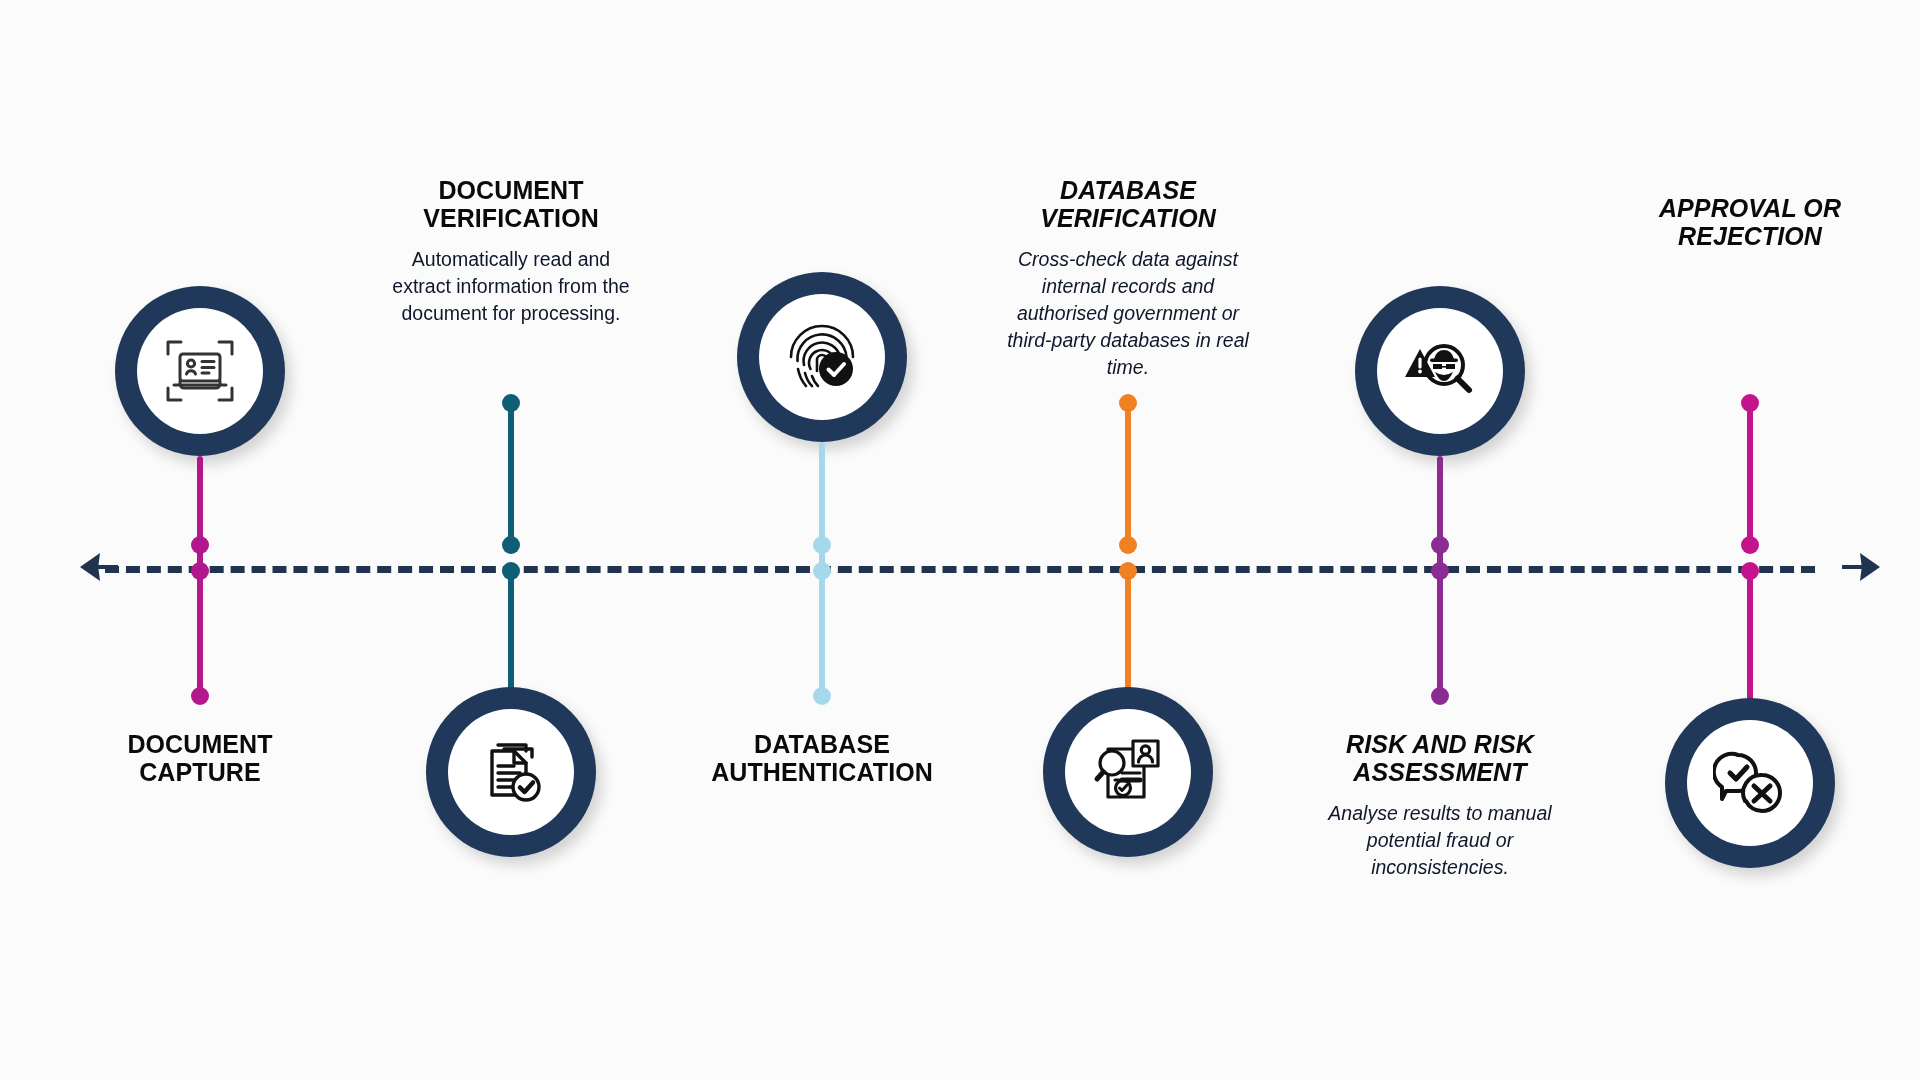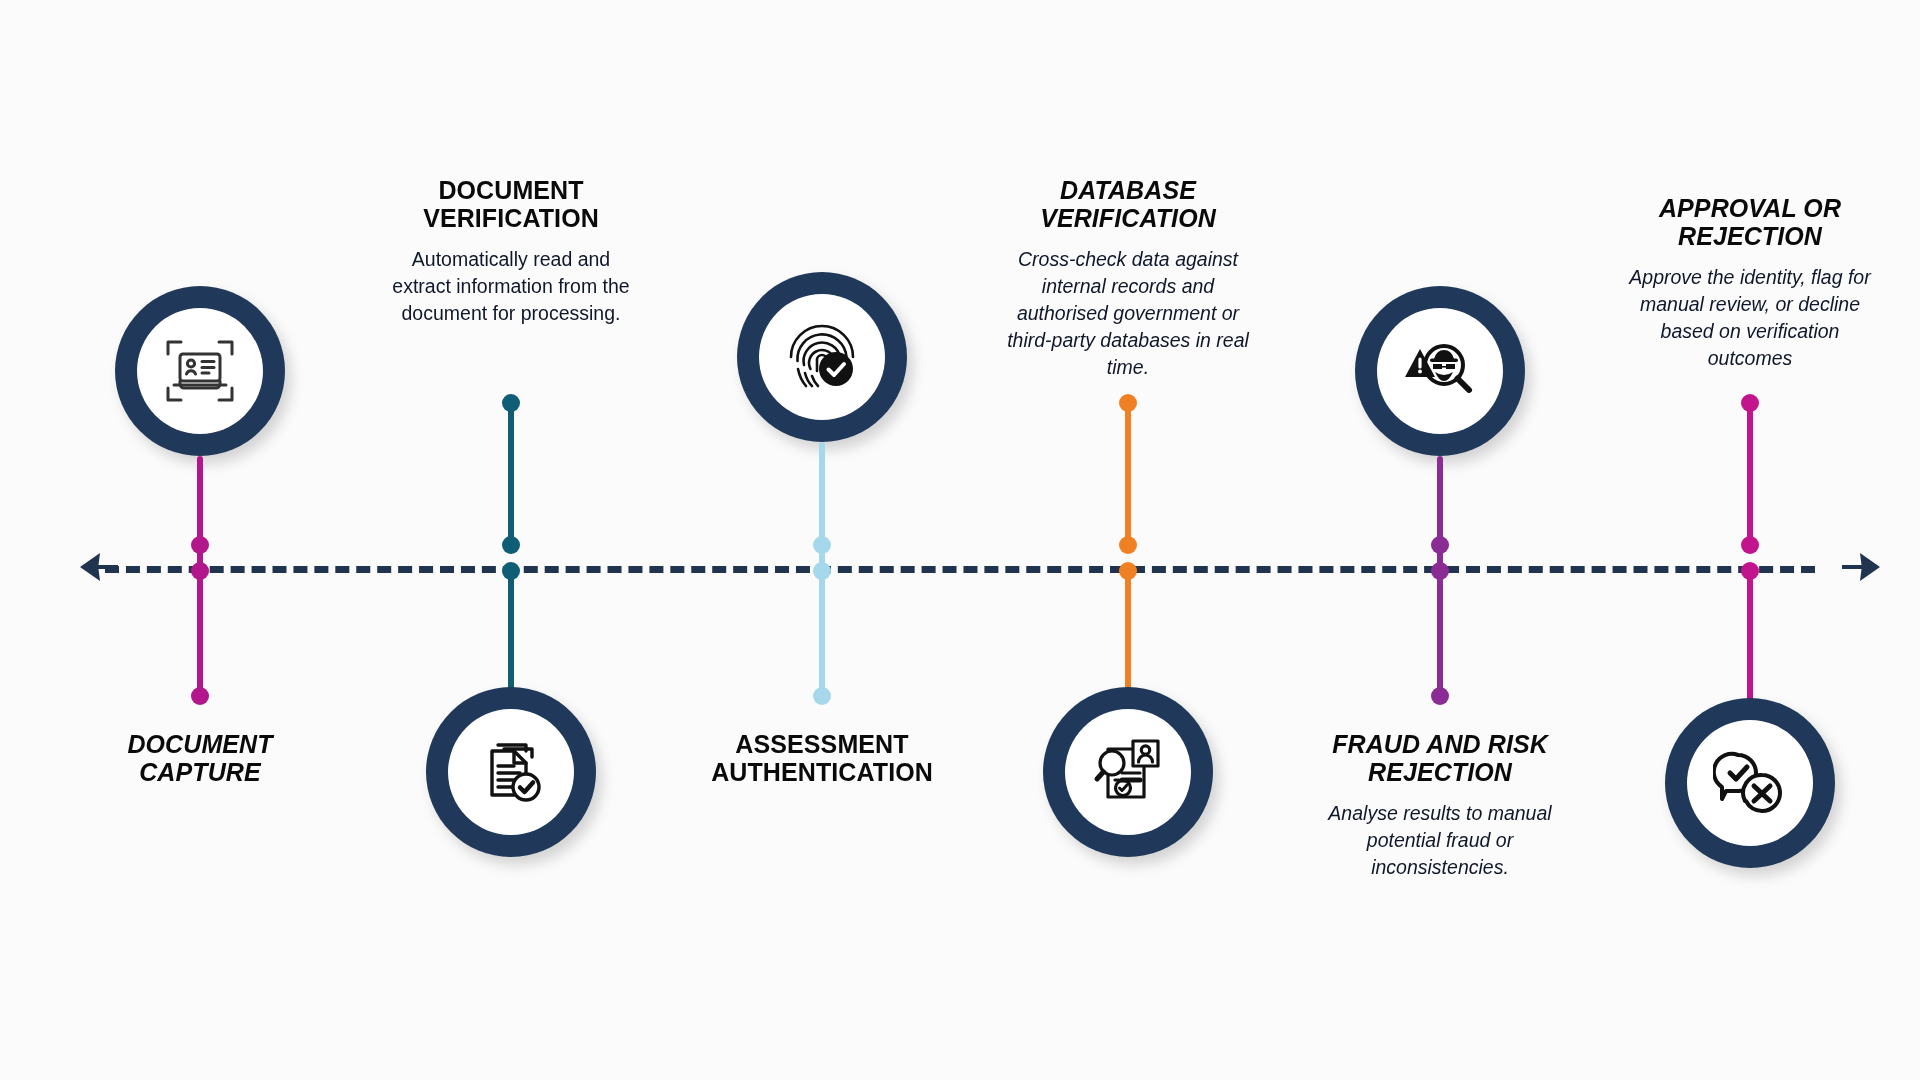--- a/index.html
+++ b/index.html
@@ -158,21 +158,21 @@
         </svg>
       </div>
     </div>
     <div class="connector">
       <div class="stem" style="top:456px; height:110px; background:#b3178c;"></div>
       <div class="dot" style="top:536px; background:#b3178c;"></div>
       <div class="dot" style="top:562px; background:#b3178c;"></div>
       <div class="stem" style="top:570px; height:126px; background:#b3178c;"></div>
       <div class="dot" style="top:687px; background:#b3178c;"></div>
     </div>
-    <div class="textblock" style="top:730px;font-style:italic;">
+    <div class="textblock" style="top:730px;">
       <div class="step-title">DOCUMENT CAPTURE</div>
     </div>
   </div>
 
   <div class="node" style="left:511px;">
     <div class="textblock" style="top:176px;">
       <div class="step-title">DOCUMENT VERIFICATION</div>
       <div class="step-desc">Automatically read and extract information from the document for processing.</div>
     </div>
     <div class="connector">
@@ -218,21 +218,21 @@
       </div>
     </div>
     <div class="connector">
       <div class="stem" style="top:442px; height:124px; background:#a6d8ec;"></div>
       <div class="dot" style="top:536px; background:#a6d8ec;"></div>
       <div class="dot" style="top:562px; background:#a6d8ec;"></div>
       <div class="stem" style="top:570px; height:126px; background:#a6d8ec;"></div>
       <div class="dot" style="top:687px; background:#a6d8ec;"></div>
     </div>
     <div class="textblock" style="top:730px;">
-      <div class="step-title">ASSESSMENT AUTHENTICATION</div>
+      <div class="step-title">DATABASE AUTHENTICATION</div>
     </div>
   </div>
 
   <div class="node" style="left:1128px;">
     <div class="textblock wide" style="top:176px;">
       <div class="step-title">DATABASE VERIFICATION</div>
       <div class="step-desc">Cross-check data against internal records and authorised government or third-party databases in real time.</div>
     </div>
     <div class="connector">
       <div class="dot" style="top:394px; background:#f08123;"></div>
@@ -285,29 +285,28 @@
       </div>
     </div>
     <div class="connector">
       <div class="stem" style="top:456px; height:110px; background:#8b2b94;"></div>
       <div class="dot" style="top:536px; background:#8b2b94;"></div>
       <div class="dot" style="top:562px; background:#8b2b94;"></div>
       <div class="stem" style="top:570px; height:126px; background:#8b2b94;"></div>
       <div class="dot" style="top:687px; background:#8b2b94;"></div>
     </div>
     <div class="textblock wide" style="top:730px;">
-      <div class="step-title">FRAUD AND RISK REJECTION</div>
+      <div class="step-title">RISK AND RISK ASSESSMENT</div>
       <div class="step-desc">Analyse results to manual potential fraud or inconsistencies.</div>
     </div>
   </div>
 
   <div class="node" style="left:1750px;">
     <div class="textblock wide" style="top:174px;margin-top:20px;">
       <div class="step-title">APPROVAL OR REJECTION</div>
-      <div class="step-desc">Approve the identity, flag for manual review, or decline based on verification outcomes</div>
     </div>
     <div class="connector">
       <div class="dot" style="top:394px; background:#c2148c;"></div>
       <div class="stem" style="top:402px; height:144px; background:#c2148c;"></div>
       <div class="dot" style="top:536px; background:#c2148c;"></div>
       <div class="dot" style="top:562px; background:#c2148c;"></div>
       <div class="stem" style="top:570px; height:134px; background:#c2148c;"></div>
     </div>
     <div class="circle" style="top:698px;">
       <div class="inner">

